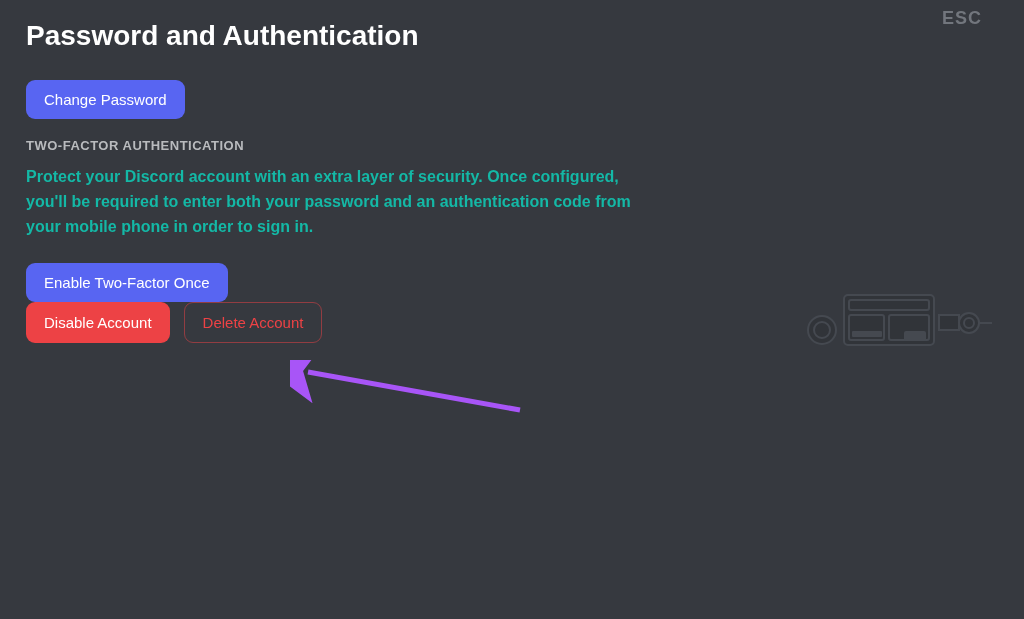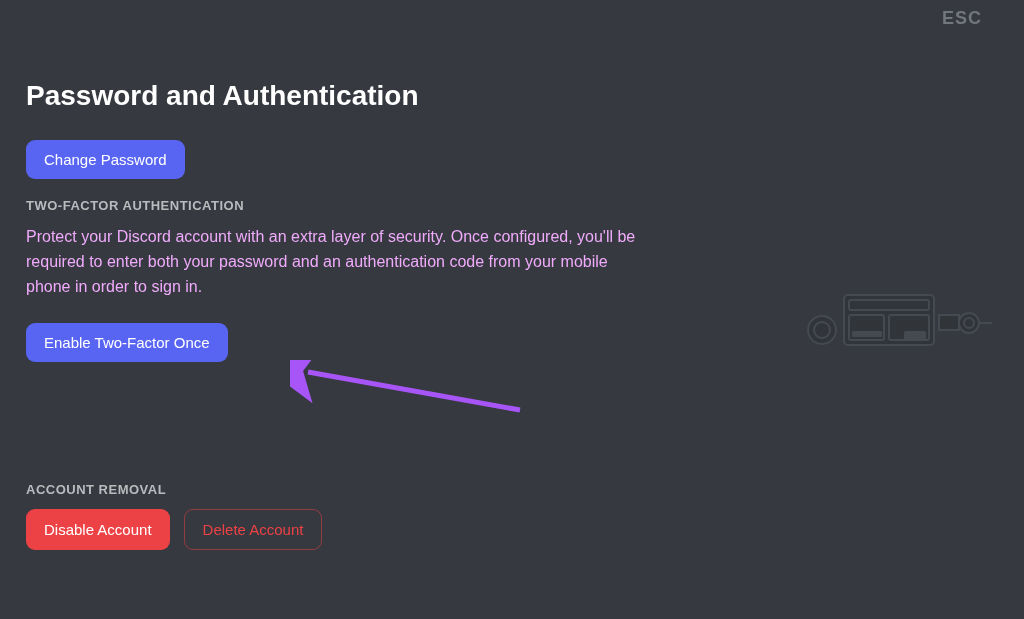--- a/index.html
+++ b/index.html
@@ -26,21 +26,20 @@
       color: #72767d;
       font-size: 18px;
       font-weight: 600;
       letter-spacing: 1px;
       text-align: center;
     }
     .page-title {
       color: #ffffff;
       font-size: 28px;
       font-weight: 700;
-      margin-top: 60px;
       margin-bottom: 28px;
     }
     .btn {
       display: inline-block;
       border: none;
       border-radius: 9px;
       font-size: 15px;
       font-weight: 500;
       cursor: pointer;
       padding: 11px 18px;
@@ -65,25 +64,26 @@
       font-weight: 700;
       letter-spacing: 0.5px;
       text-transform: uppercase;
       margin-top: 19px;
       margin-bottom: 12px;
     }
     .section-label.removal {
       margin-top: 120px;
     }
     .section-description {
-      color: #f0abfc;
+      color: #14b8a6;
       font-size: 16px;
       line-height: 1.55;
       max-width: 630px;
       margin-bottom: 24px;
+      font-weight: bold;
     }
     .button-row {
       display: flex;
       gap: 14px;
     }
     .lock-illustration {
       position: absolute;
       right: 20px;
       top: 275px;
       width: 230px;
@@ -108,21 +108,20 @@
 
   <h1 class="page-title">Password and Authentication</h1>
 
   <button class="btn btn-primary">Change Password</button>
 
   <div class="section-label">TWO-FACTOR AUTHENTICATION</div>
   <div class="section-description">Protect your Discord account with an extra layer of security. Once configured, you'll be required to enter both your password and an authentication code from your mobile phone in order to sign in.</div>
   
   <button class="btn btn-primary">Enable Two-Factor Once</button>
 
-  <div class="section-label removal">ACCOUNT REMOVAL</div>
 
   <div class="button-row">
     <button class="btn btn-danger-filled">Disable Account</button>
     <button class="btn btn-danger-outline">Delete Account</button>
   </div>
 
   <svg class="lock-illustration" viewBox="0 0 230 80">
     <g stroke="#4f545c" stroke-width="2" fill="none">
       <rect x="70" y="20" width="90" height="50" rx="4" fill="#2f3136"></rect>
       <rect x="75" y="25" width="80" height="10" rx="2"></rect>

